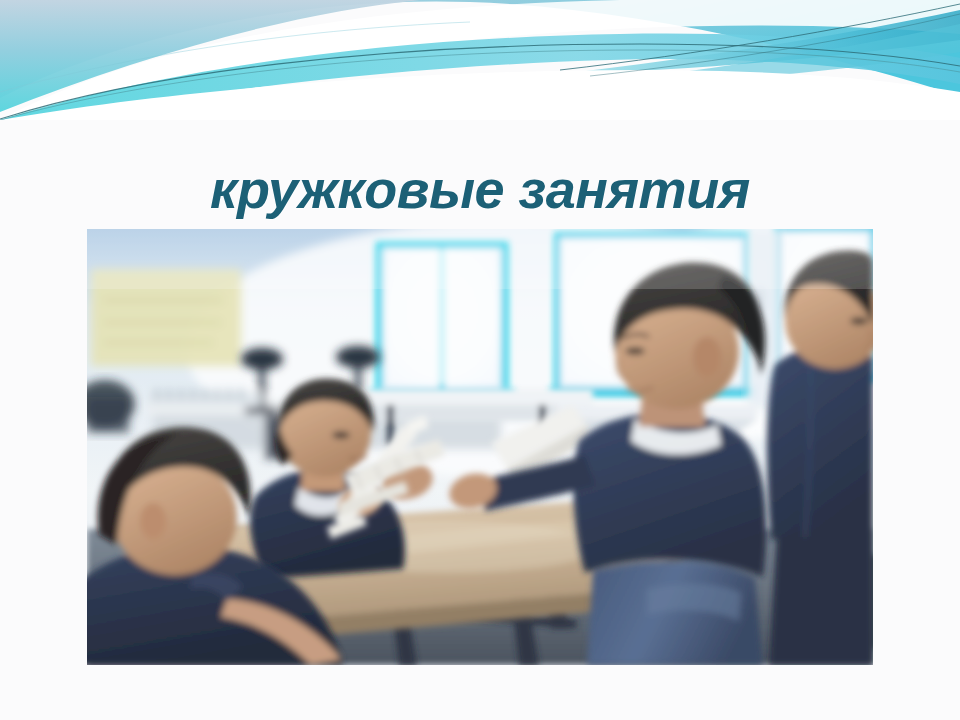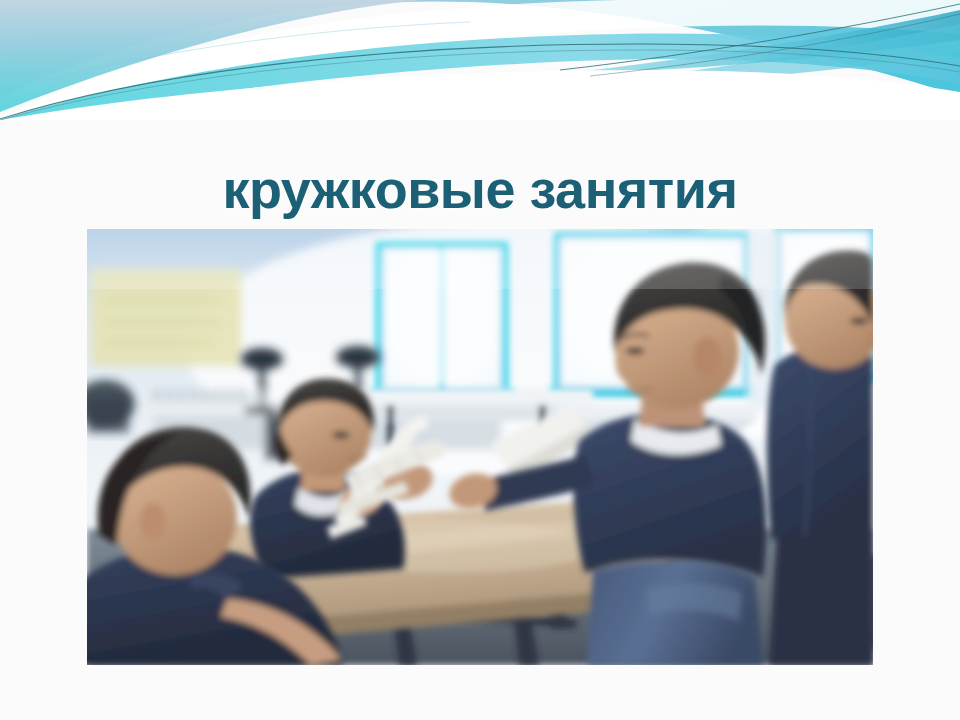--- a/index.html
+++ b/index.html
@@ -36,20 +36,21 @@
     height: 120px;
   }
 
   
   .title-block {
     position: absolute;
     left: 0;
     top: 124px;
     width: 960px;
     text-align: center;
+    font-style: italic;
   }
   .slide-title {
     display: inline-block;
     font-family: "Liberation Sans", sans-serif;
     font-size: 54px;
     font-weight: 600;
     letter-spacing: -0.5px;
     line-height: 1.1;
     color: #1c6076;
     white-space: nowrap;

